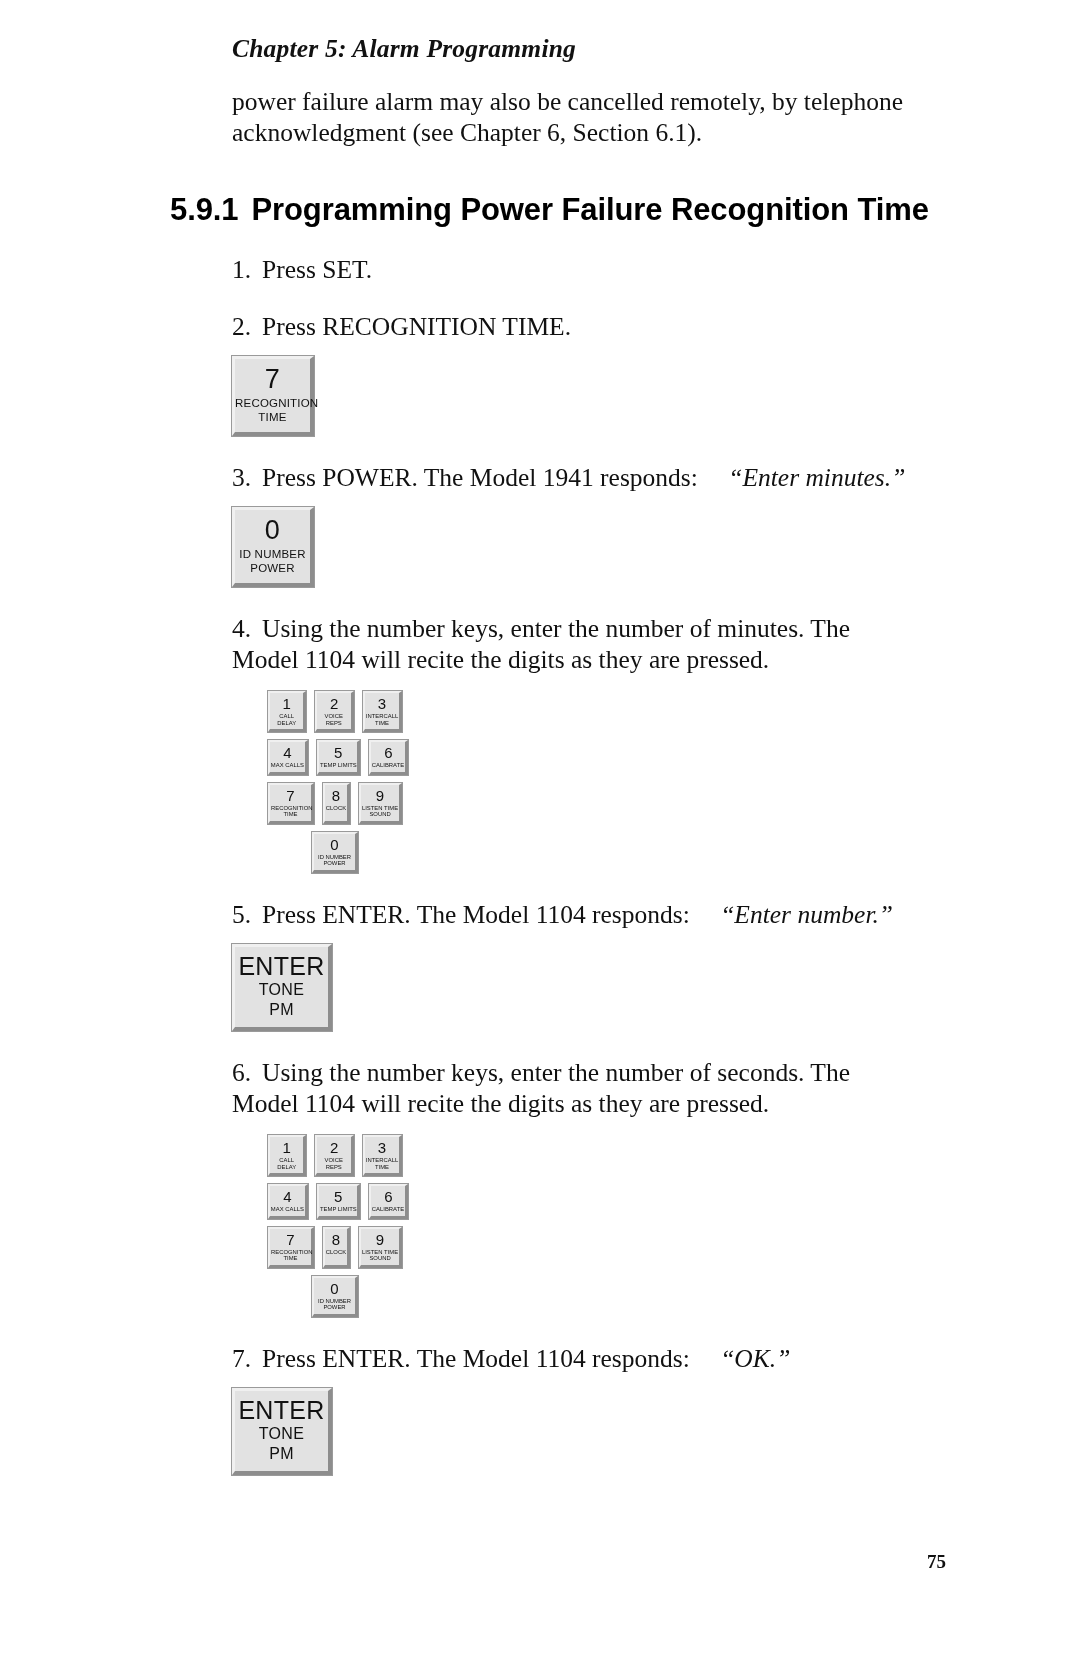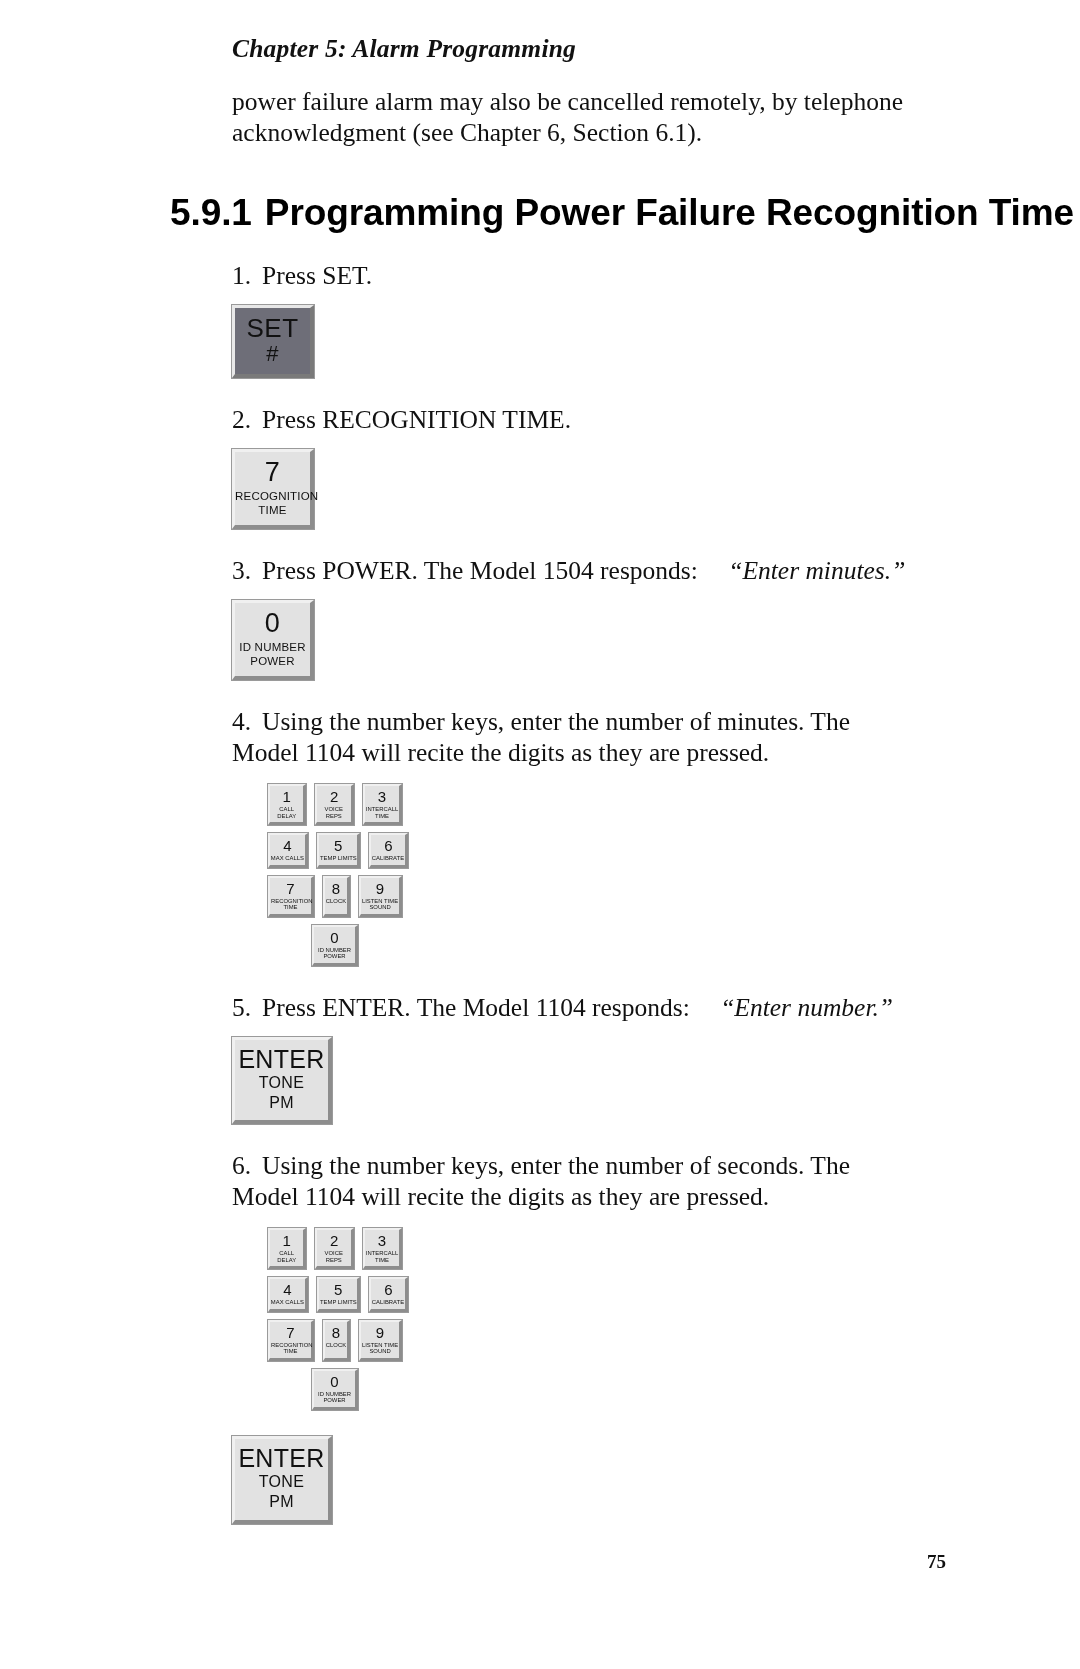--- a/index.html
+++ b/index.html
@@ -43,21 +43,21 @@
     font-size:25.5px;
     line-height:31px;
     text-align:left;
     margin:0 0 0 0;
   }
 
   .section-head{
     margin-top:44px;
     font-family:"Liberation Sans", sans-serif;
     font-weight:bold;
-    font-size:37px;
+    font-size:31px;
     letter-spacing:-.1px;
     color:#000;
     margin-left:-62px;
     white-space:nowrap;
   }
   .section-head .num{margin-right:13px;}
 
   
   .step{
     margin-top:26px;
@@ -163,44 +163,38 @@
     <p class="para">power failure alarm may also be cancelled remotely, by telephone acknowledgment (see Chapter 6, Section 6.1).</p>
 
     <div class="section-head">
       <span class="num">5.9.1</span><span>Programming Power Failure Recognition Time</span>
     </div>
 
     <div class="step">
       <div class="step-text">
         <span class="n">1.</span><span>Press SET.</span>
       </div>
-      <div class="keywrap">
-        <span class="key big dark">
-          <span class="glyph">SET</span>
-          <span class="sub">#</span>
-        </span>
-      </div>
     </div>
 
     <div class="step">
       <div class="step-text">
         <span class="n">2.</span><span>Press RECOGNITION TIME.</span>
       </div>
       <div class="keywrap">
         <span class="key big">
           <span class="glyph">7</span>
           <span class="sub">RECOGNITION</span>
           <span class="sub s2">TIME</span>
         </span>
       </div>
     </div>
 
     <div class="step">
       <div class="step-text">
-        <span class="n">3.</span><span>Press POWER. The Model 1504 responds: </span><em>“Enter minutes.”</em>
+        <span class="n">3.</span><span>Press POWER. The Model 1941 responds: </span><em>“Enter minutes.”</em>
       </div>
       <div class="keywrap">
         <span class="key big">
           <span class="glyph">0</span>
           <span class="sub">ID NUMBER</span>
           <span class="sub s2">POWER</span>
         </span>
       </div>
     </div>
 
@@ -335,20 +329,23 @@
           <span class="key sm">
             <span class="glyph">0</span>
             <span class="sub">ID NUMBER</span>
             <span class="sub s2">POWER</span>
           </span>
         </div>
       </div>
     </div>
 
     <div class="step">
+      <div class="step-text">
+        <span class="n">7.</span><span>Press ENTER. The Model 1104 responds: </span><em>“OK.”</em>
+      </div>
       <div class="keywrap">
         <span class="key big enter">
           <span class="glyph">ENTER</span>
           <span class="sub">TONE</span>
           <span class="sub s2">PM</span>
         </span>
       </div>
     </div>
 
   </div>

